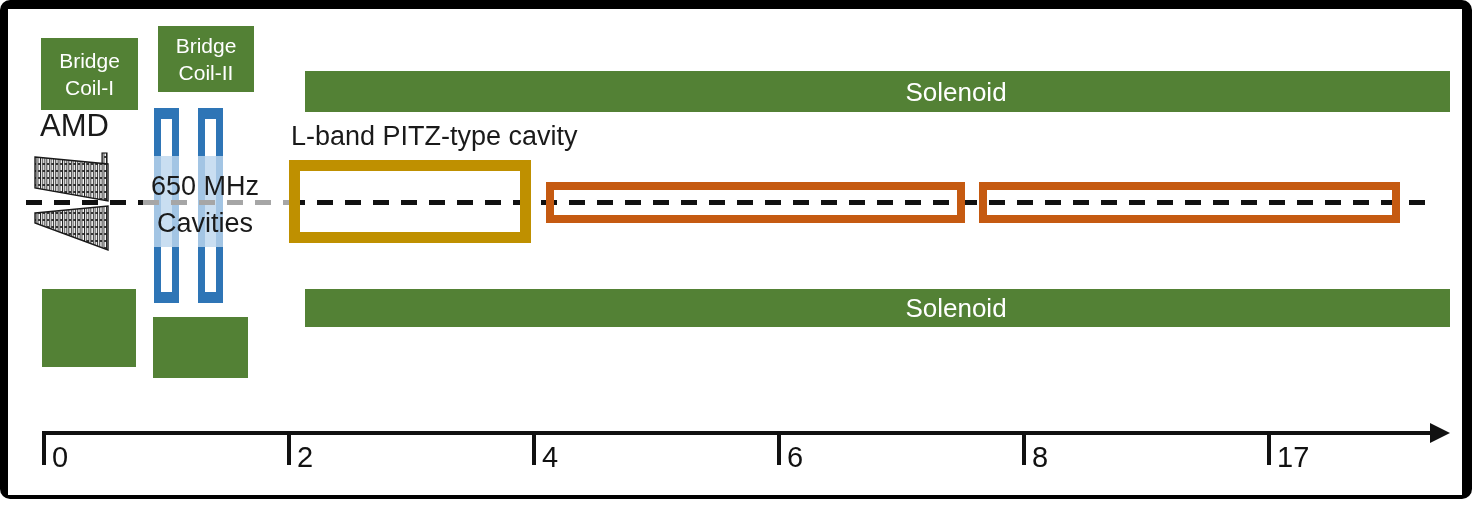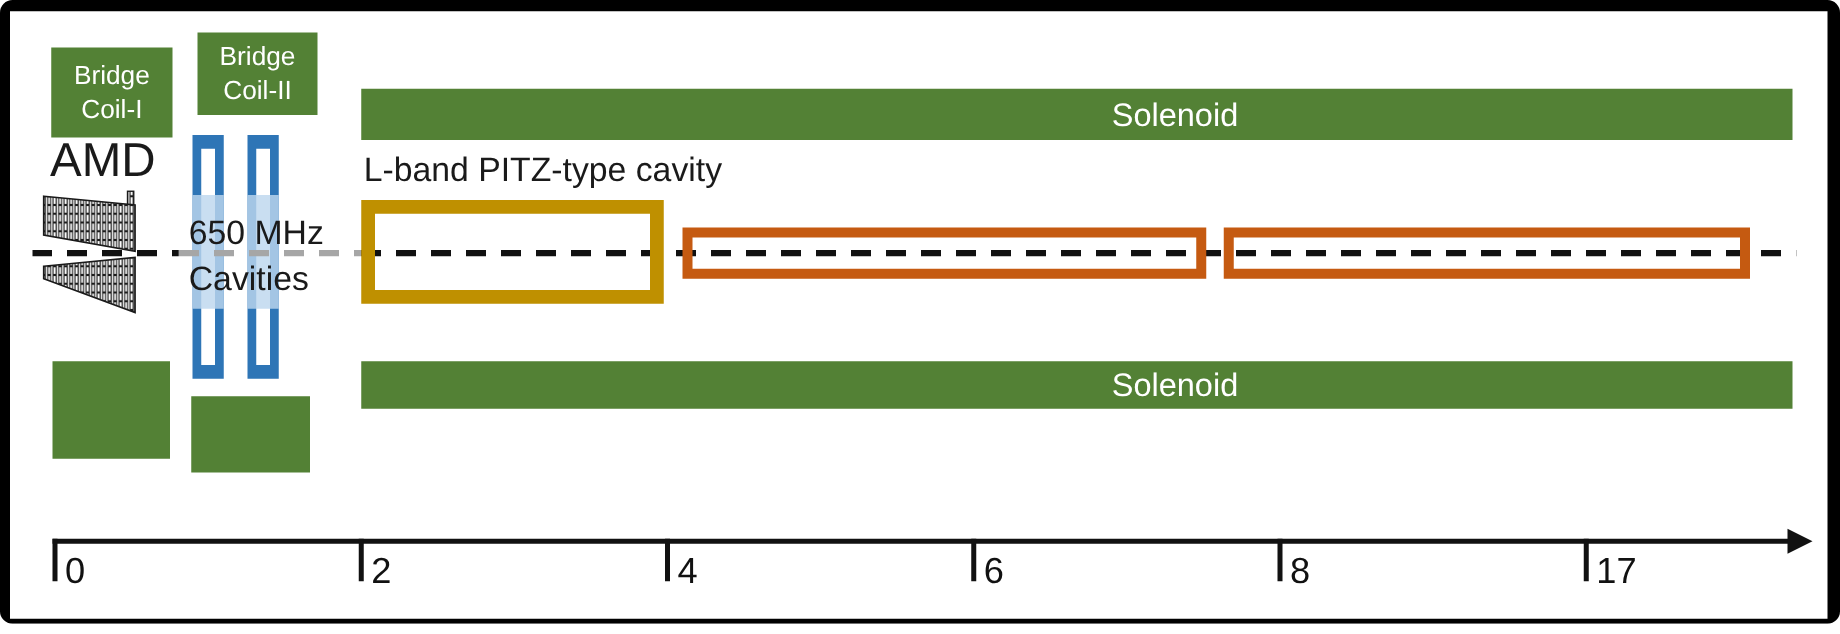--- a/index.html
+++ b/index.html
@@ -16,40 +16,40 @@
     background:#ffffff;
   }
   .abs{position:absolute;}
   
   .greenbox{background:#538135;}
   .coilbox{
     display:flex;align-items:center;justify-content:center;text-align:center;
     color:#ffffff;font-size:21px;line-height:27px;white-space:pre-line;
   }
   
-  .solbar{background:#538135;}
+  .solbar{background:#538135;margin-left:16px;}
   .sollabel{
     position:absolute;top:50%;left:651px;transform:translate(-50%,-50%);
     color:#ffffff;font-size:26px;
   }
   
   .dash{height:5px;}
   .dash-black{background-image:repeating-linear-gradient(90deg,#111111 0 16px,transparent 16px 28px);}
   .dash-gray{background-image:repeating-linear-gradient(90deg,#a6a6a6 0 16px,transparent 16px 28px);}
   
   .goldbox{border:11px solid #BF9000;background:transparent;}
   .orangebox{border:8px solid #C55A11;background:transparent;}
   
   .bluecav{background:#2E75B6;}
   .bluecav .slot{position:absolute;left:7px;top:11px;width:11px;height:173px;background:#ffffff;}
   .bluecav .band{position:absolute;left:0;top:48px;width:100%;height:91px;background:rgba(189,215,238,0.82);}
   
   .lbl{color:#1a1a1a;white-space:pre-line;}
-  .lbl-amd{font-size:38px;}
-  .lbl-cav{font-size:27px;line-height:37px;z-index:6;}
+  .lbl-amd{font-size:31px;}
+  .lbl-cav{font-size:27px;line-height:37px;z-index:6;text-align:center;}
   .lbl-cavity-name{font-size:27px;text-align:center;}
   
   .axis-line{background:#111111;height:4px;}
   .axis-arrow{
     width:0;height:0;
     border-left:20px solid #111111;
     border-top:10px solid transparent;
     border-bottom:10px solid transparent;
   }
   .tick{width:4px;height:34px;background:#111111;}

